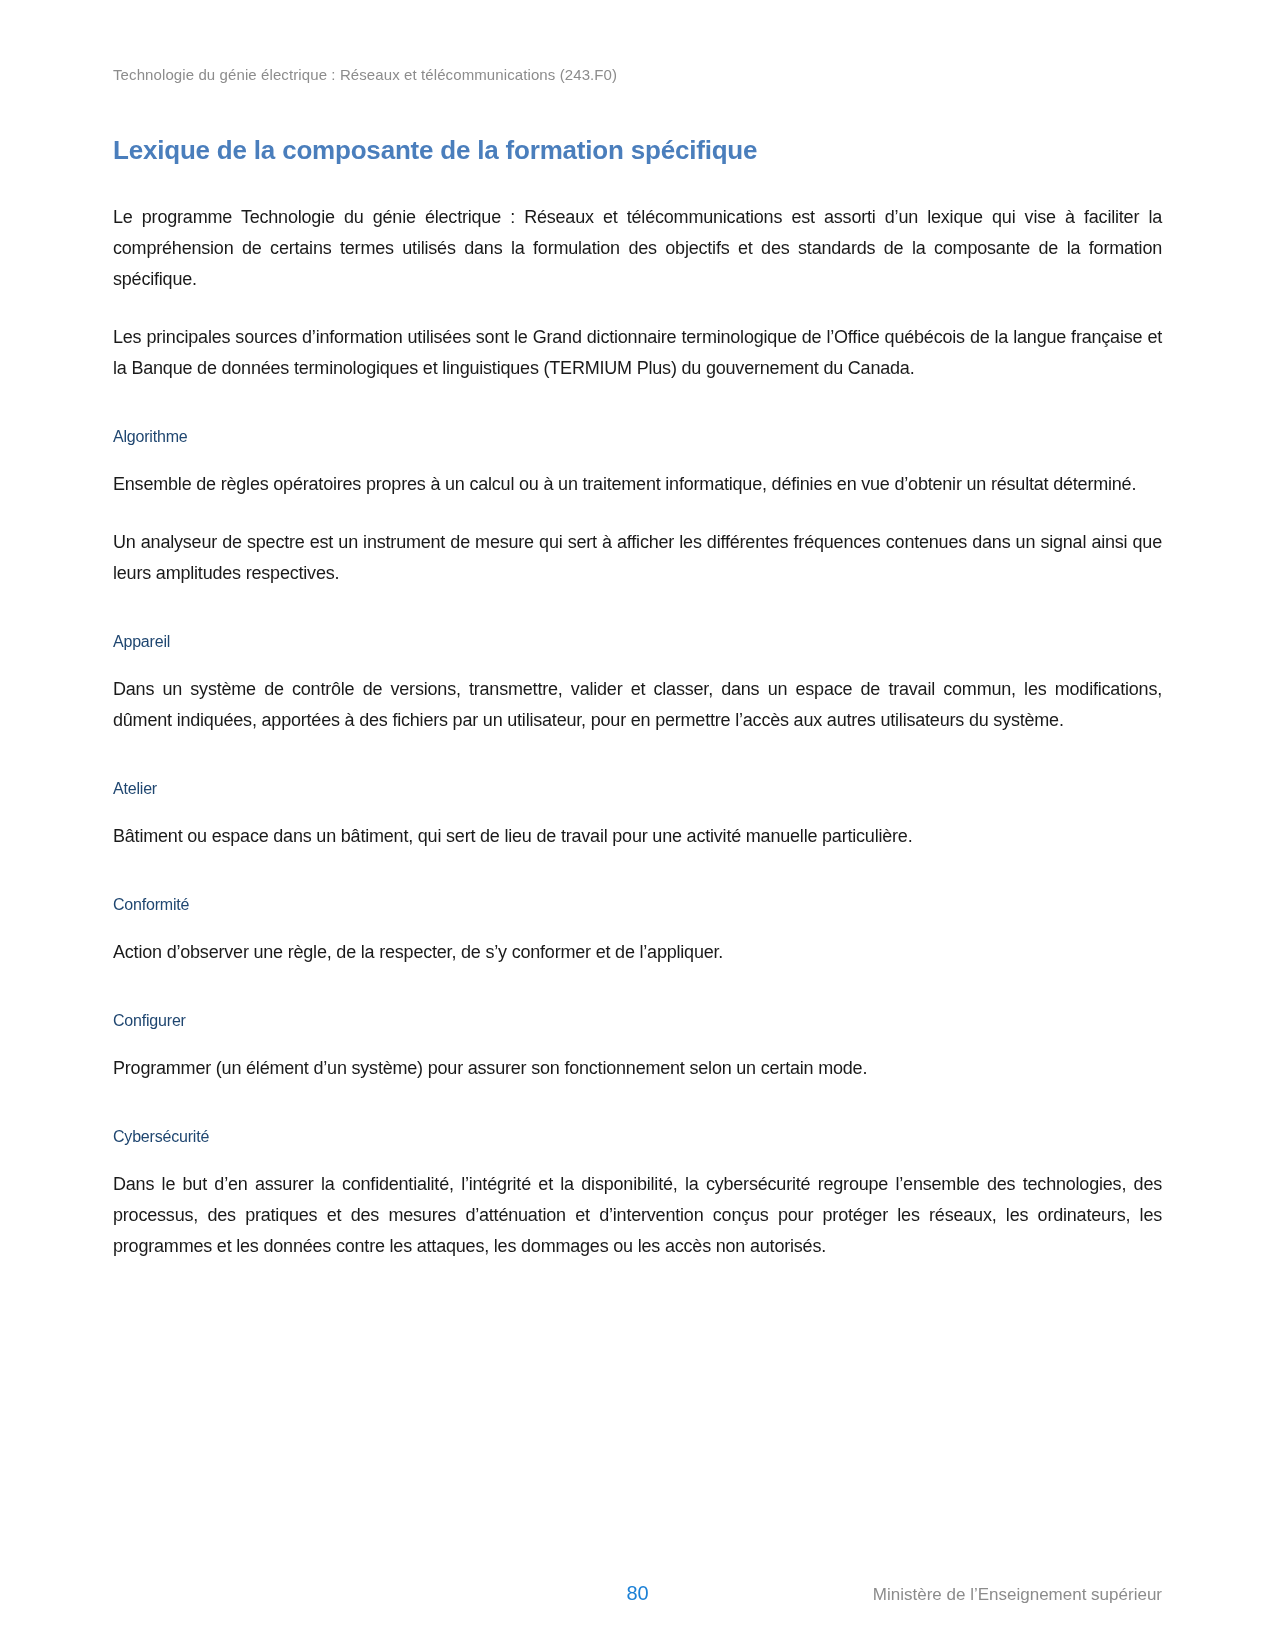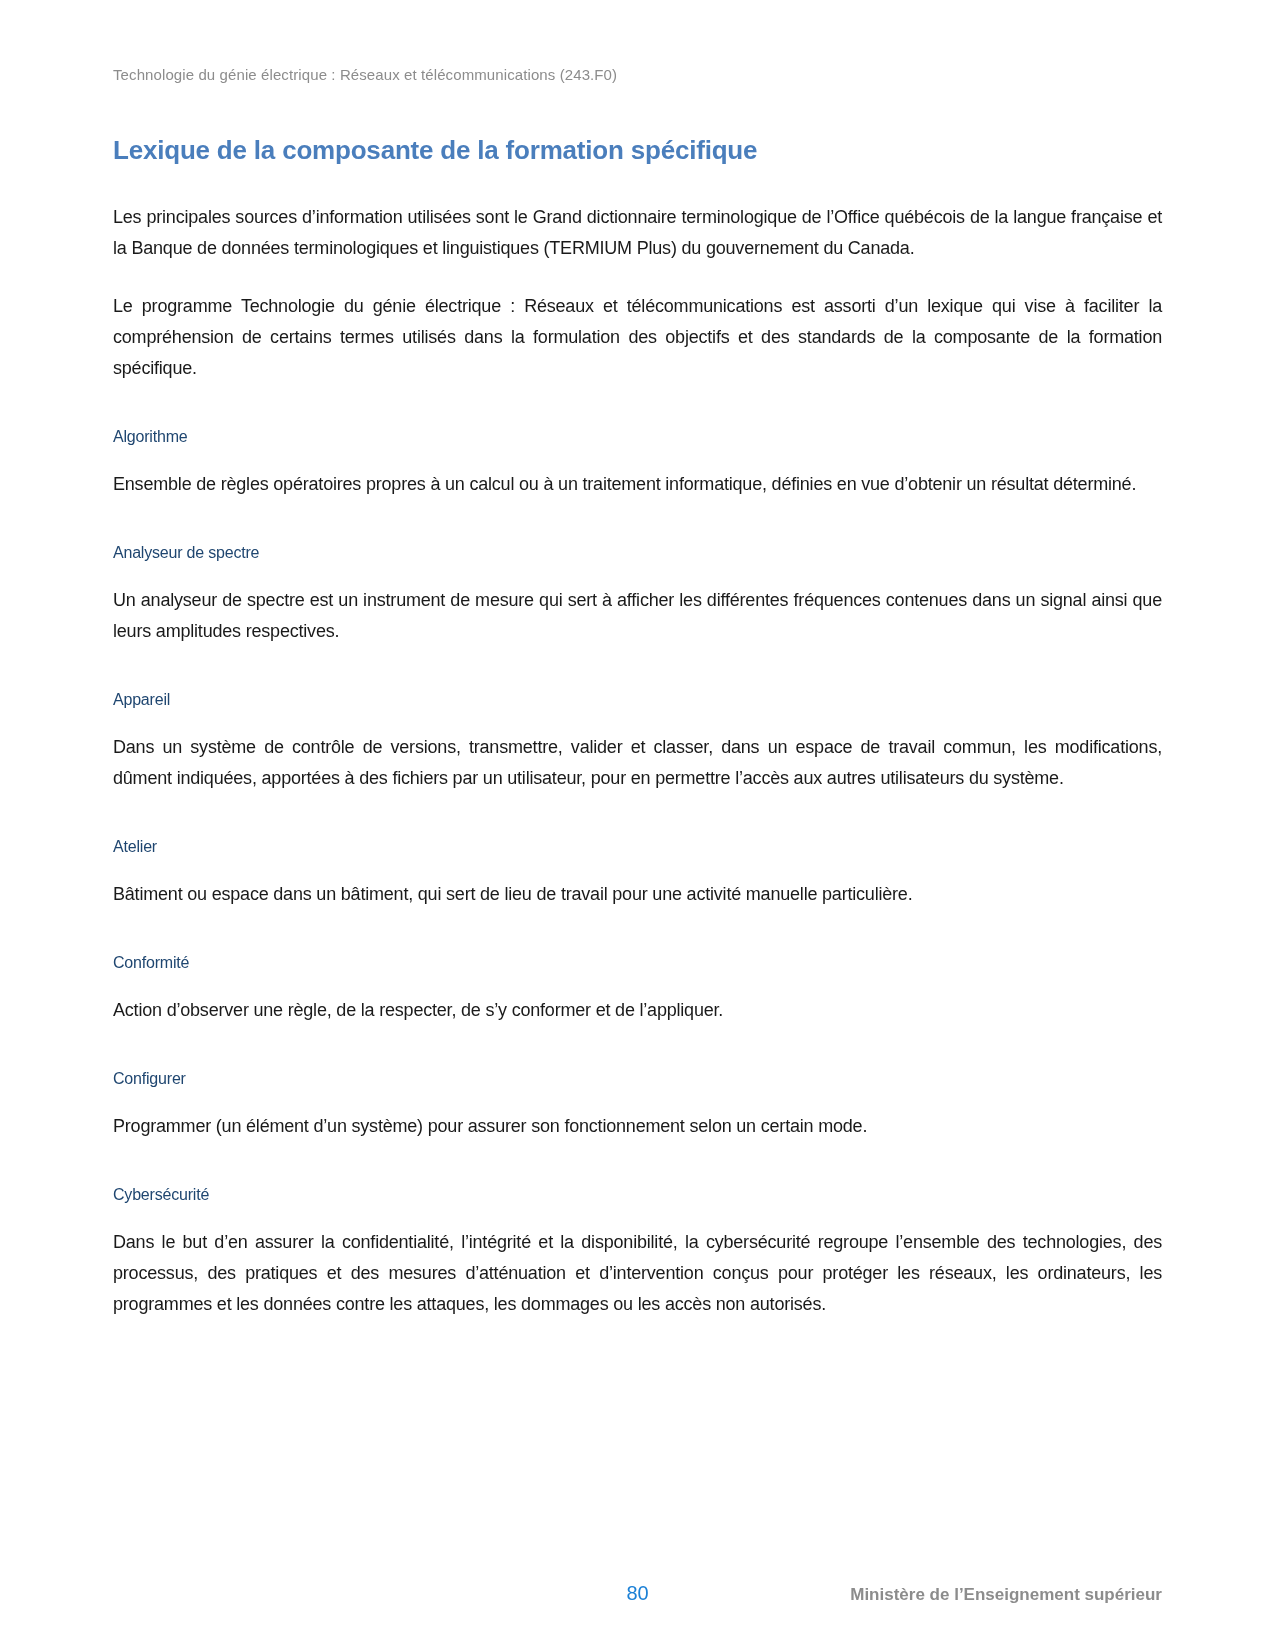--- a/index.html
+++ b/index.html
@@ -61,39 +61,37 @@
     left:50%;transform:translateX(-50%);
     top:0;
     font-size:20px;
     color:var(--page-num-blue);
   }
   .ministry{
     position:absolute;
     right:0;top:3px;
     font-size:17px;
     color:var(--muted-gray);
-    font-weight:bold;
   }
 </style>
 </head>
 <body>
 
 <div class="page">
 
   <div class="running-header">Technologie du génie électrique : Réseaux et télécommunications (243.F0)</div>
 
   <h1 class="title">Lexique de la composante de la formation spécifique</h1>
 
+  <p class="body">Le programme Technologie du génie électrique : Réseaux et télécommunications est assorti d’un lexique qui vise à faciliter la compréhension de certains termes utilisés dans la formulation des objectifs et des standards de la composante de la formation spécifique.</p>
   <p class="body">Les principales sources d’information utilisées sont le Grand dictionnaire terminologique de l’Office québécois de la langue française et la Banque de données terminologiques et linguistiques (TERMIUM Plus) du gouvernement du Canada.</p>
-  <p class="body">Le programme Technologie du génie électrique : Réseaux et télécommunications est assorti d’un lexique qui vise à faciliter la compréhension de certains termes utilisés dans la formulation des objectifs et des standards de la composante de la formation spécifique.</p>
 
   <h2 class="term">Algorithme</h2>
   <p class="body">Ensemble de règles opératoires propres à un calcul ou à un traitement informatique, définies en vue d’obtenir un résultat déterminé.</p>
 
-  <h2 class="term">Analyseur de spectre</h2>
   <p class="body">Un analyseur de spectre est un instrument de mesure qui sert à afficher les différentes fréquences contenues dans un signal ainsi que leurs amplitudes respectives.</p>
 
   <h2 class="term">Appareil</h2>
 
   <p class="body">Dans un système de contrôle de versions, transmettre, valider et classer, dans un espace de travail commun, les modifications, dûment indiquées, apportées à des fichiers par un utilisateur, pour en permettre l’accès aux autres utilisateurs du système.</p>
 
   <h2 class="term">Atelier</h2>
   <p class="body">Bâtiment ou espace dans un bâtiment, qui sert de lieu de travail pour une activité manuelle particulière.</p>
 
   <h2 class="term">Conformité</h2>

